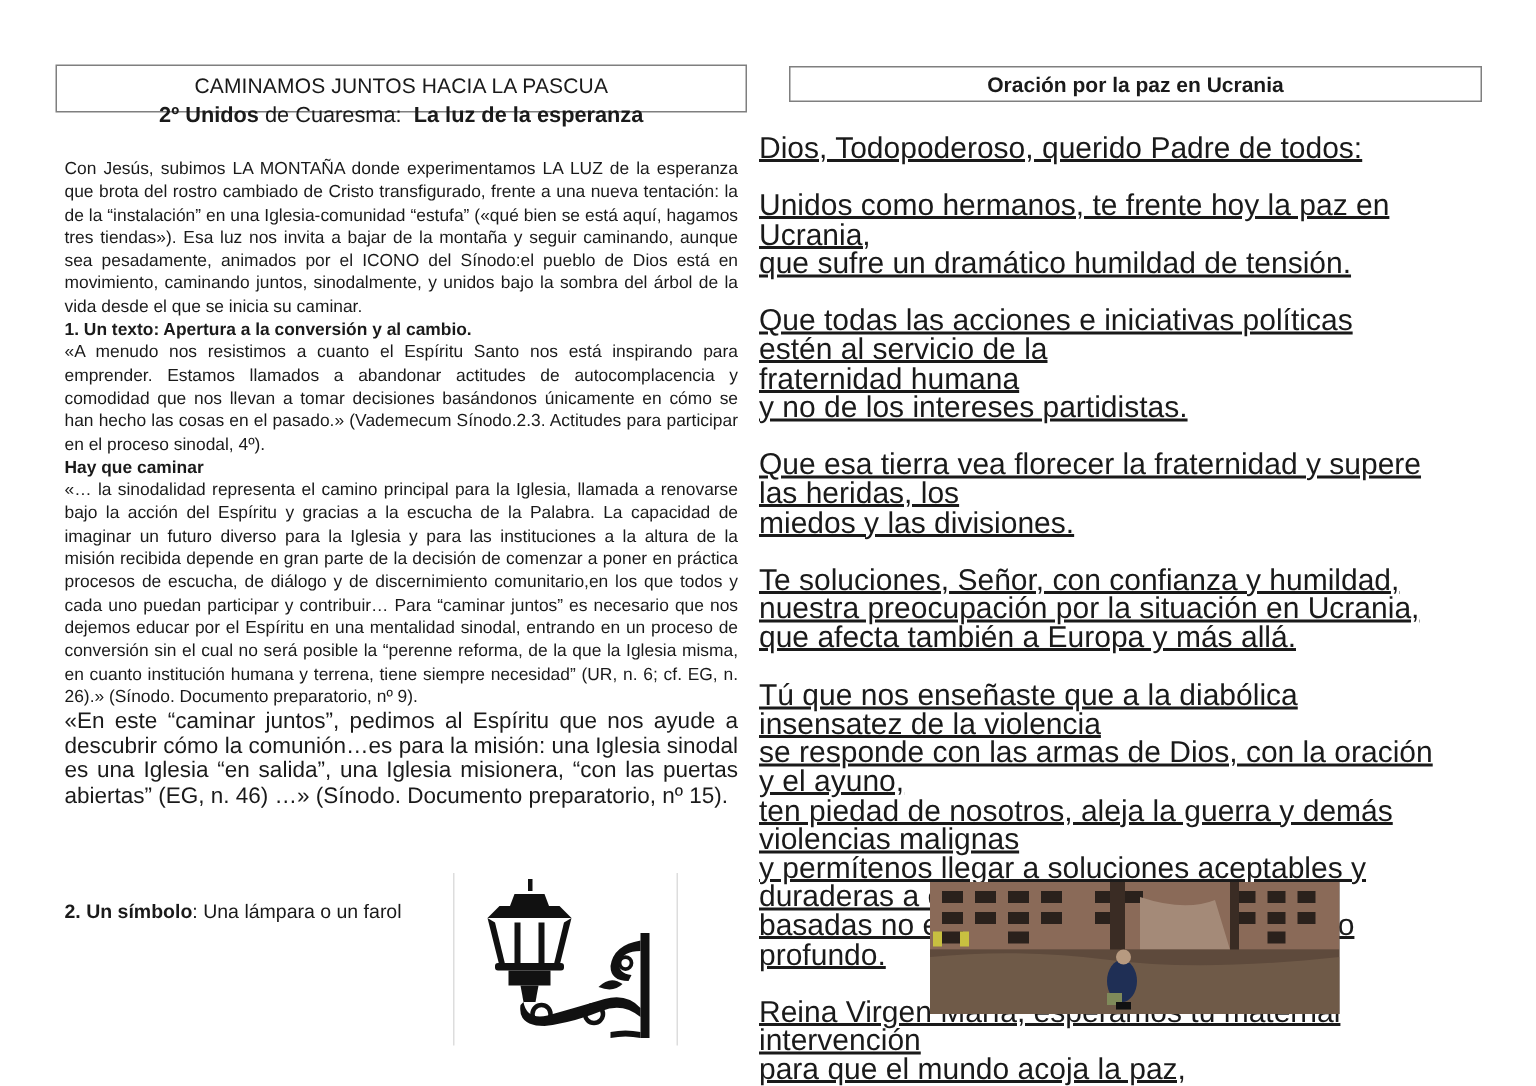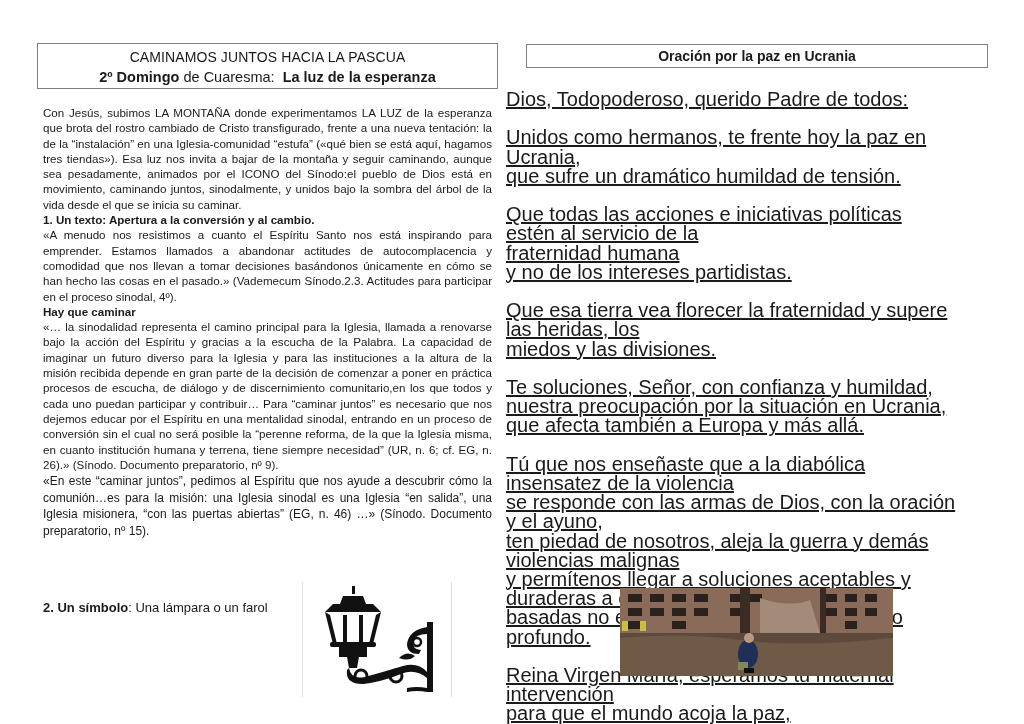--- a/index.html
+++ b/index.html
@@ -1,43 +1,43 @@
 <!DOCTYPE html>
 <html><head>
 <meta charset="utf-8">
 <style>
   html, body { margin: 0; padding: 0; background: #ffffff; }
   body { width: 1024px; height: 724px; position: relative; overflow: hidden;
          font-family: "Liberation Sans", "DejaVu Sans", sans-serif; color: #1a1a1a; }
   .header-box { position: absolute; border: 1px solid #7f7f7f; box-sizing: border-box; text-align: center; background: #fff; }
-  #left-header { left: 37px; top: 43px; width: 461px; height: 46px; padding-top: 4px; }
+  #left-header { left: 37px; top: 43px; width: 461px; height: 32px; padding-top: 4px; }
   #left-header .l1 { font-size: 14px; line-height: 19px; letter-spacing: 0.1px; }
   #left-header .l2 { font-size: 14.5px; line-height: 20px; }
   #right-header { left: 526px; top: 44px; width: 462px; height: 24px; font-size: 14px; line-height: 22px; font-weight: bold; }
   .b { font-weight: bold; }
 
   #left-body { position: absolute; left: 43px; top: 105px; width: 449px; font-size: 11.6px; line-height: 15.3px; text-align: justify; }
   #left-body p { margin: 0; }
   #left-body .head { font-weight: bold; text-align: left; }
-  #left-body .last-para { font-size: 12px; line-height: 16.6px; margin-top: 1px; }
+  #left-body .last-para { font-size: 15px; line-height: 16.6px; margin-top: 1px; }
 
   #symbol-line { position: absolute; left: 43px; top: 600px; font-size: 13px; line-height: 16px; }
   #lamp-frame { position: absolute; left: 302px; top: 582px; width: 148px; height: 115px; border-left: 1px solid #ddd; border-right: 1px solid #ddd; background: #fff; }
 
   #right-body { position: absolute; left: 506px; top: 90px; width: 450px; font-size: 20px; line-height: 19.2px; text-decoration: underline; }
   #right-body p { margin: 0 0 19.2px 0; }
   #right-body p.tight { margin-bottom: 0; }
   #photo { position: absolute; left: 620px; top: 588px; width: 273px; height: 88px; overflow: hidden; background: #5a4a3e; }
 </style>
 </head>
 <body>
 
 <div id="left-header" class="header-box">
   <div class="l1">CAMINAMOS JUNTOS HACIA LA PASCUA</div>
-  <div class="l2"><span class="b">2º Domingo</span><span style="white-space:pre"> de Cuaresma:  </span><span class="b">La luz de la esperanza</span></div>
+  <div class="l2"><span class="b">2º Unidos</span><span style="white-space:pre"> de Cuaresma:  </span><span class="b">La luz de la esperanza</span></div>
 </div>
 
 <div id="left-body">
   <p>Con Jesús, subimos LA MONTAÑA donde experimentamos LA LUZ de la esperanza que brota del rostro cambiado de Cristo transfigurado, frente a una nueva tentación: la de la “instalación” en una Iglesia-comunidad “estufa” («qué bien se está aquí, hagamos tres tiendas»). Esa luz nos invita a bajar de la montaña y seguir caminando, aunque sea pesadamente, animados por el ICONO del Sínodo:el pueblo de Dios está en movimiento, caminando juntos, sinodalmente, y unidos bajo la sombra del árbol de la vida desde el que se inicia su caminar.</p>
   <p class="head">1. Un texto: Apertura a la conversión y al cambio.</p>
   <p>«A menudo nos resistimos a cuanto el Espíritu Santo nos está inspirando para emprender. Estamos llamados a abandonar actitudes de autocomplacencia y comodidad que nos llevan a tomar decisiones basándonos únicamente en cómo se han hecho las cosas en el pasado.» (Vademecum Sínodo.2.3. Actitudes para participar en el proceso sinodal, 4º).</p>
   <p class="head">Hay que caminar</p>
   <p>«… la sinodalidad representa el camino principal para la Iglesia, llamada a renovarse bajo la acción del Espíritu y gracias a la escucha de la Palabra. La capacidad de imaginar un futuro diverso para la Iglesia y para las instituciones a la altura de la misión recibida depende en gran parte de la decisión de comenzar a poner en práctica procesos de escucha, de diálogo y de discernimiento comunitario,en los que todos y cada uno puedan participar y contribuir… Para “caminar juntos” es necesario que nos dejemos educar por el Espíritu en una mentalidad sinodal, entrando en un proceso de conversión sin el cual no será posible la “perenne reforma, de la que la Iglesia misma, en cuanto institución humana y terrena, tiene siempre necesidad” (UR, n. 6; cf. EG, n. 26).» (Sínodo. Documento preparatorio, nº 9).</p>
   <p class="last-para">«En este “caminar juntos”, pedimos al Espíritu que nos ayude a descubrir cómo la comunión…es para la misión: una Iglesia sinodal es una Iglesia “en salida”, una Iglesia misionera, “con las puertas abiertas” (EG, n. 46) …» (Sínodo. Documento preparatorio, nº 15).</p>
 </div>

